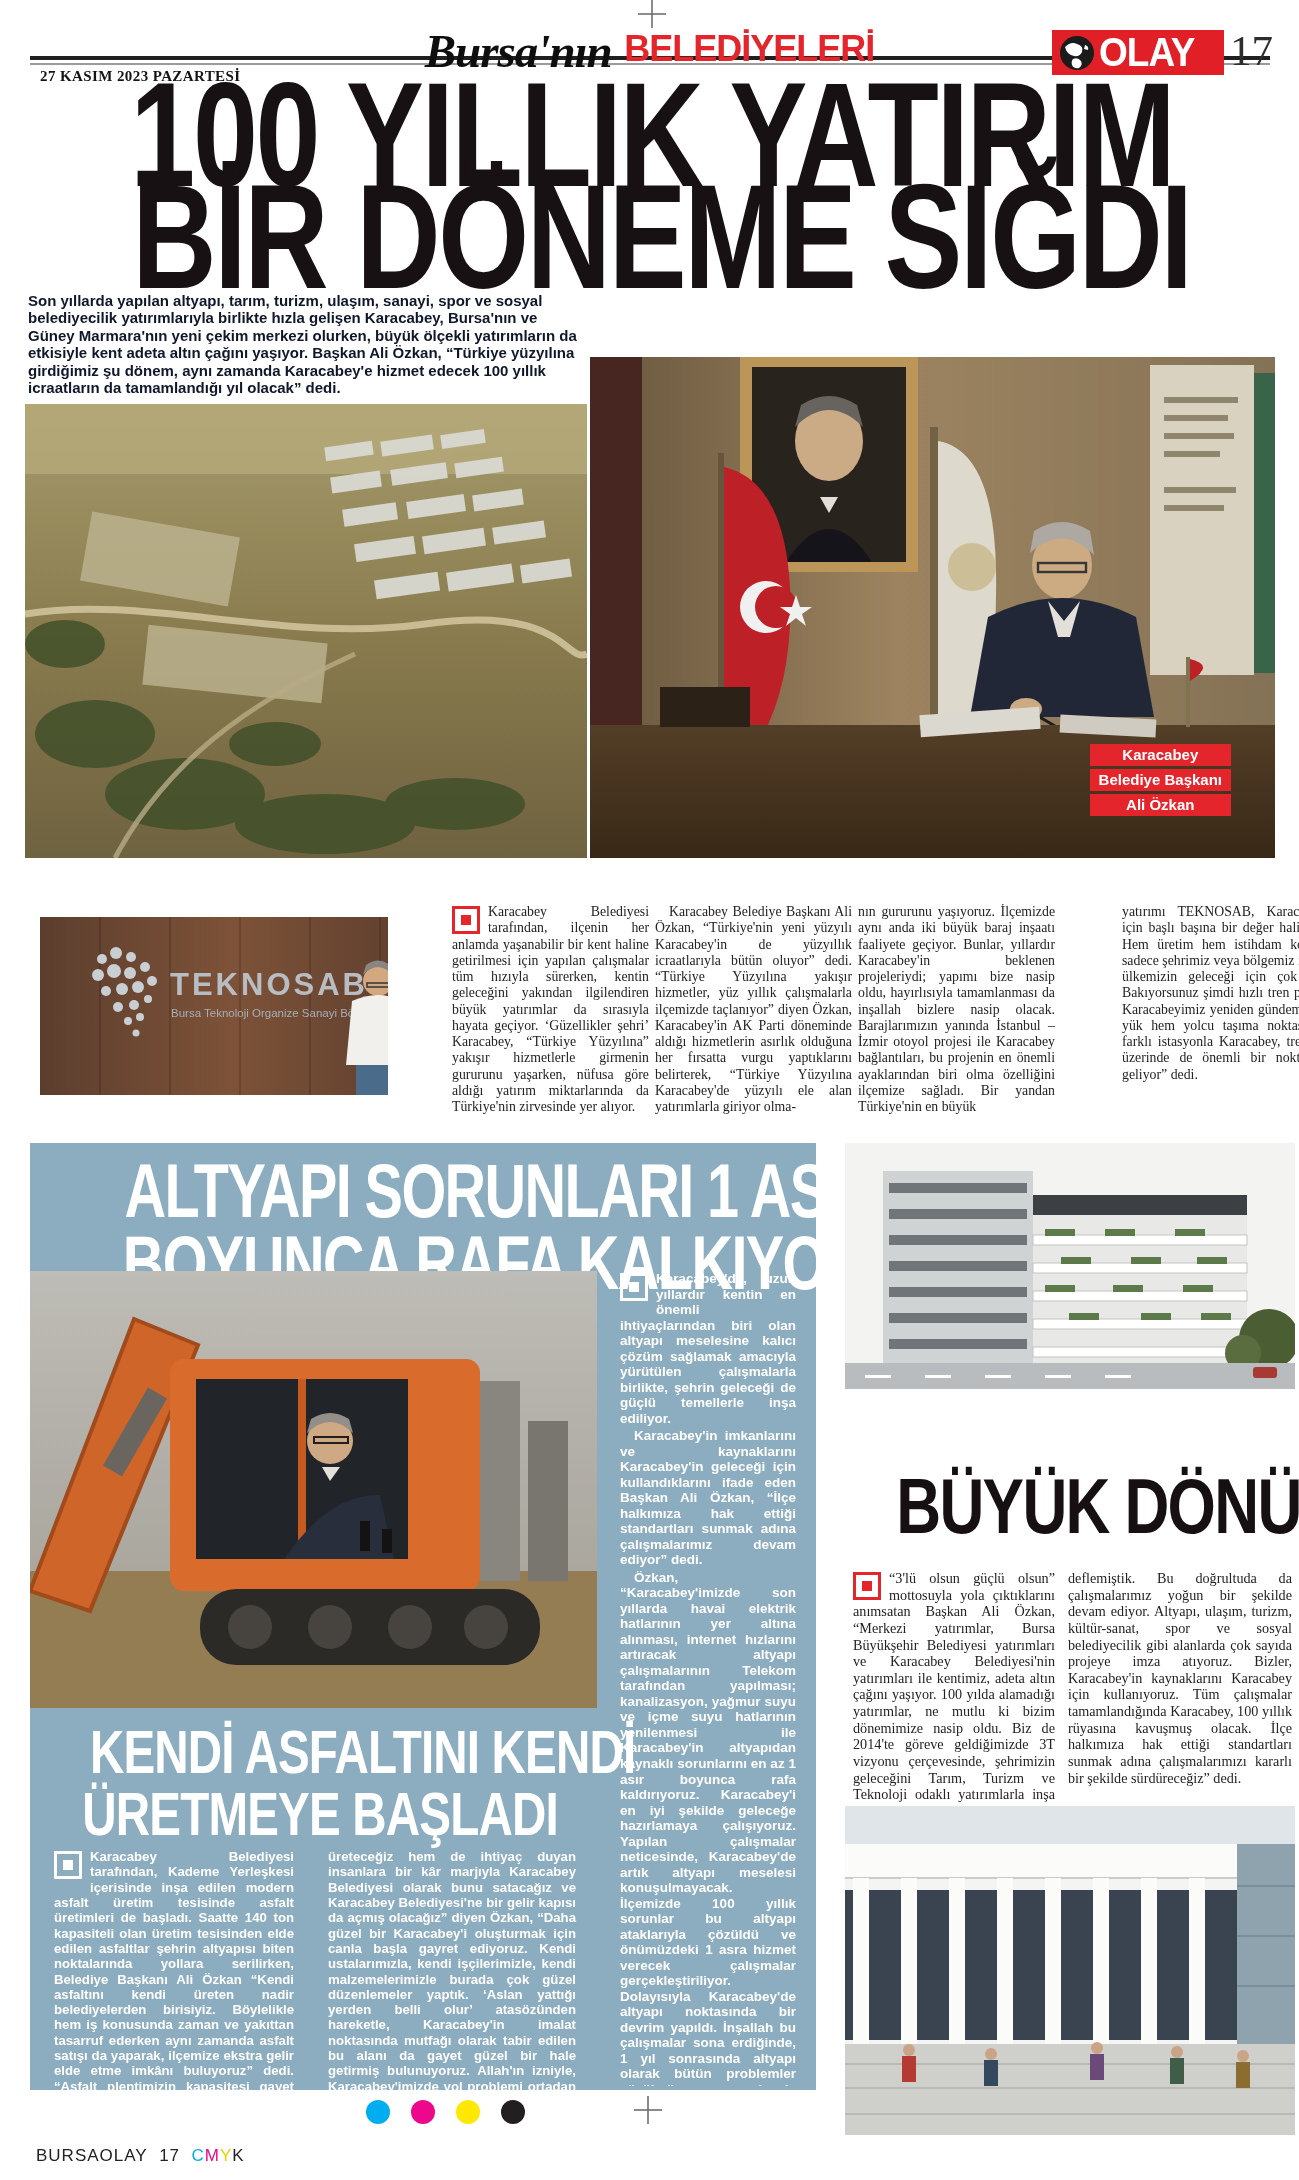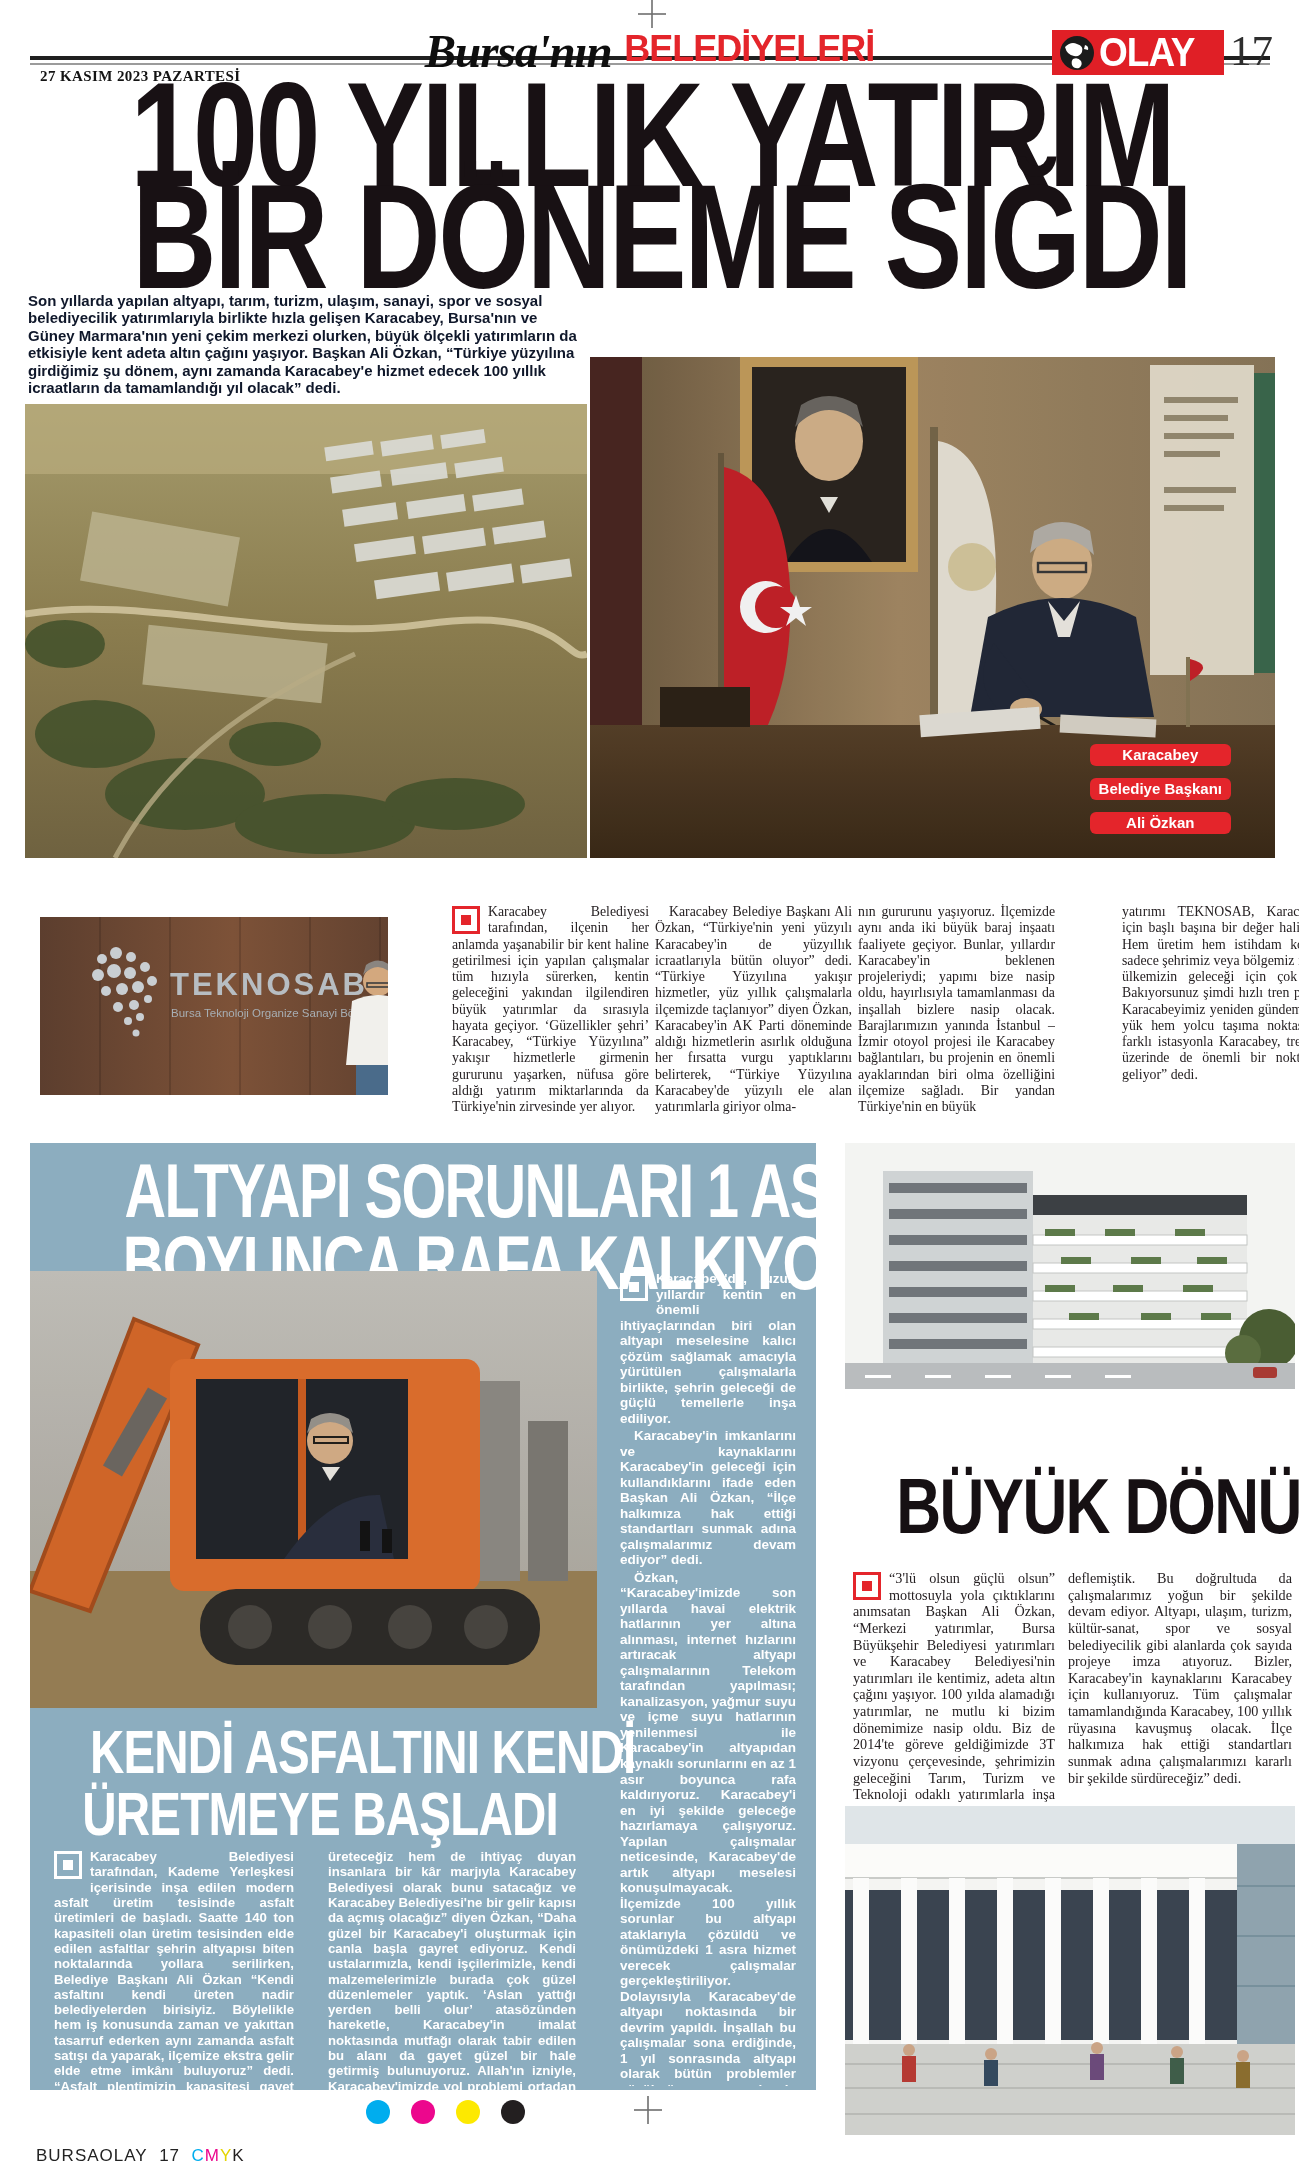--- a/index.html
+++ b/index.html
@@ -45,21 +45,21 @@
   .photo svg{display:block;}
   #aerial{left:25px;top:404px;width:562px;height:454px;}
   #desk{left:590px;top:357px;width:685px;height:501px;}
   #teknosab{left:40px;top:917px;width:348px;height:178px;}
   #excavator{left:0px;top:128px;width:567px;height:437px;}
   #bld1{left:845px;top:1143px;width:450px;height:246px;}
   #bld2{left:845px;top:1806px;width:450px;height:329px;}
 
   .caption{position:absolute;right:44px;top:387px;text-align:center;}
   .caption span{display:block;background:var(--red);color:#fff;font-weight:bold;font-size:15px;
-        padding:2px 9px 3px;margin-bottom:12px;white-space:nowrap;border-radius:6px;}
+        padding:2px 9px 3px;margin-bottom:3px;white-space:nowrap;}
 
   
   .scol{position:absolute;top:904px;height:224px;overflow:hidden;
         font-family:"Liberation Serif",serif;font-size:13.8px;line-height:1.18;
         text-align:justify;color:var(--body);}
   .scol p{margin:0;}
   #mcol1{left:452px;width:197px;} #mcol2{left:655px;width:197px;}
   #mcol3{left:858px;width:197px;} #mcol4{left:1122px;width:228px;}
   .indent{text-indent:14px;}
 

